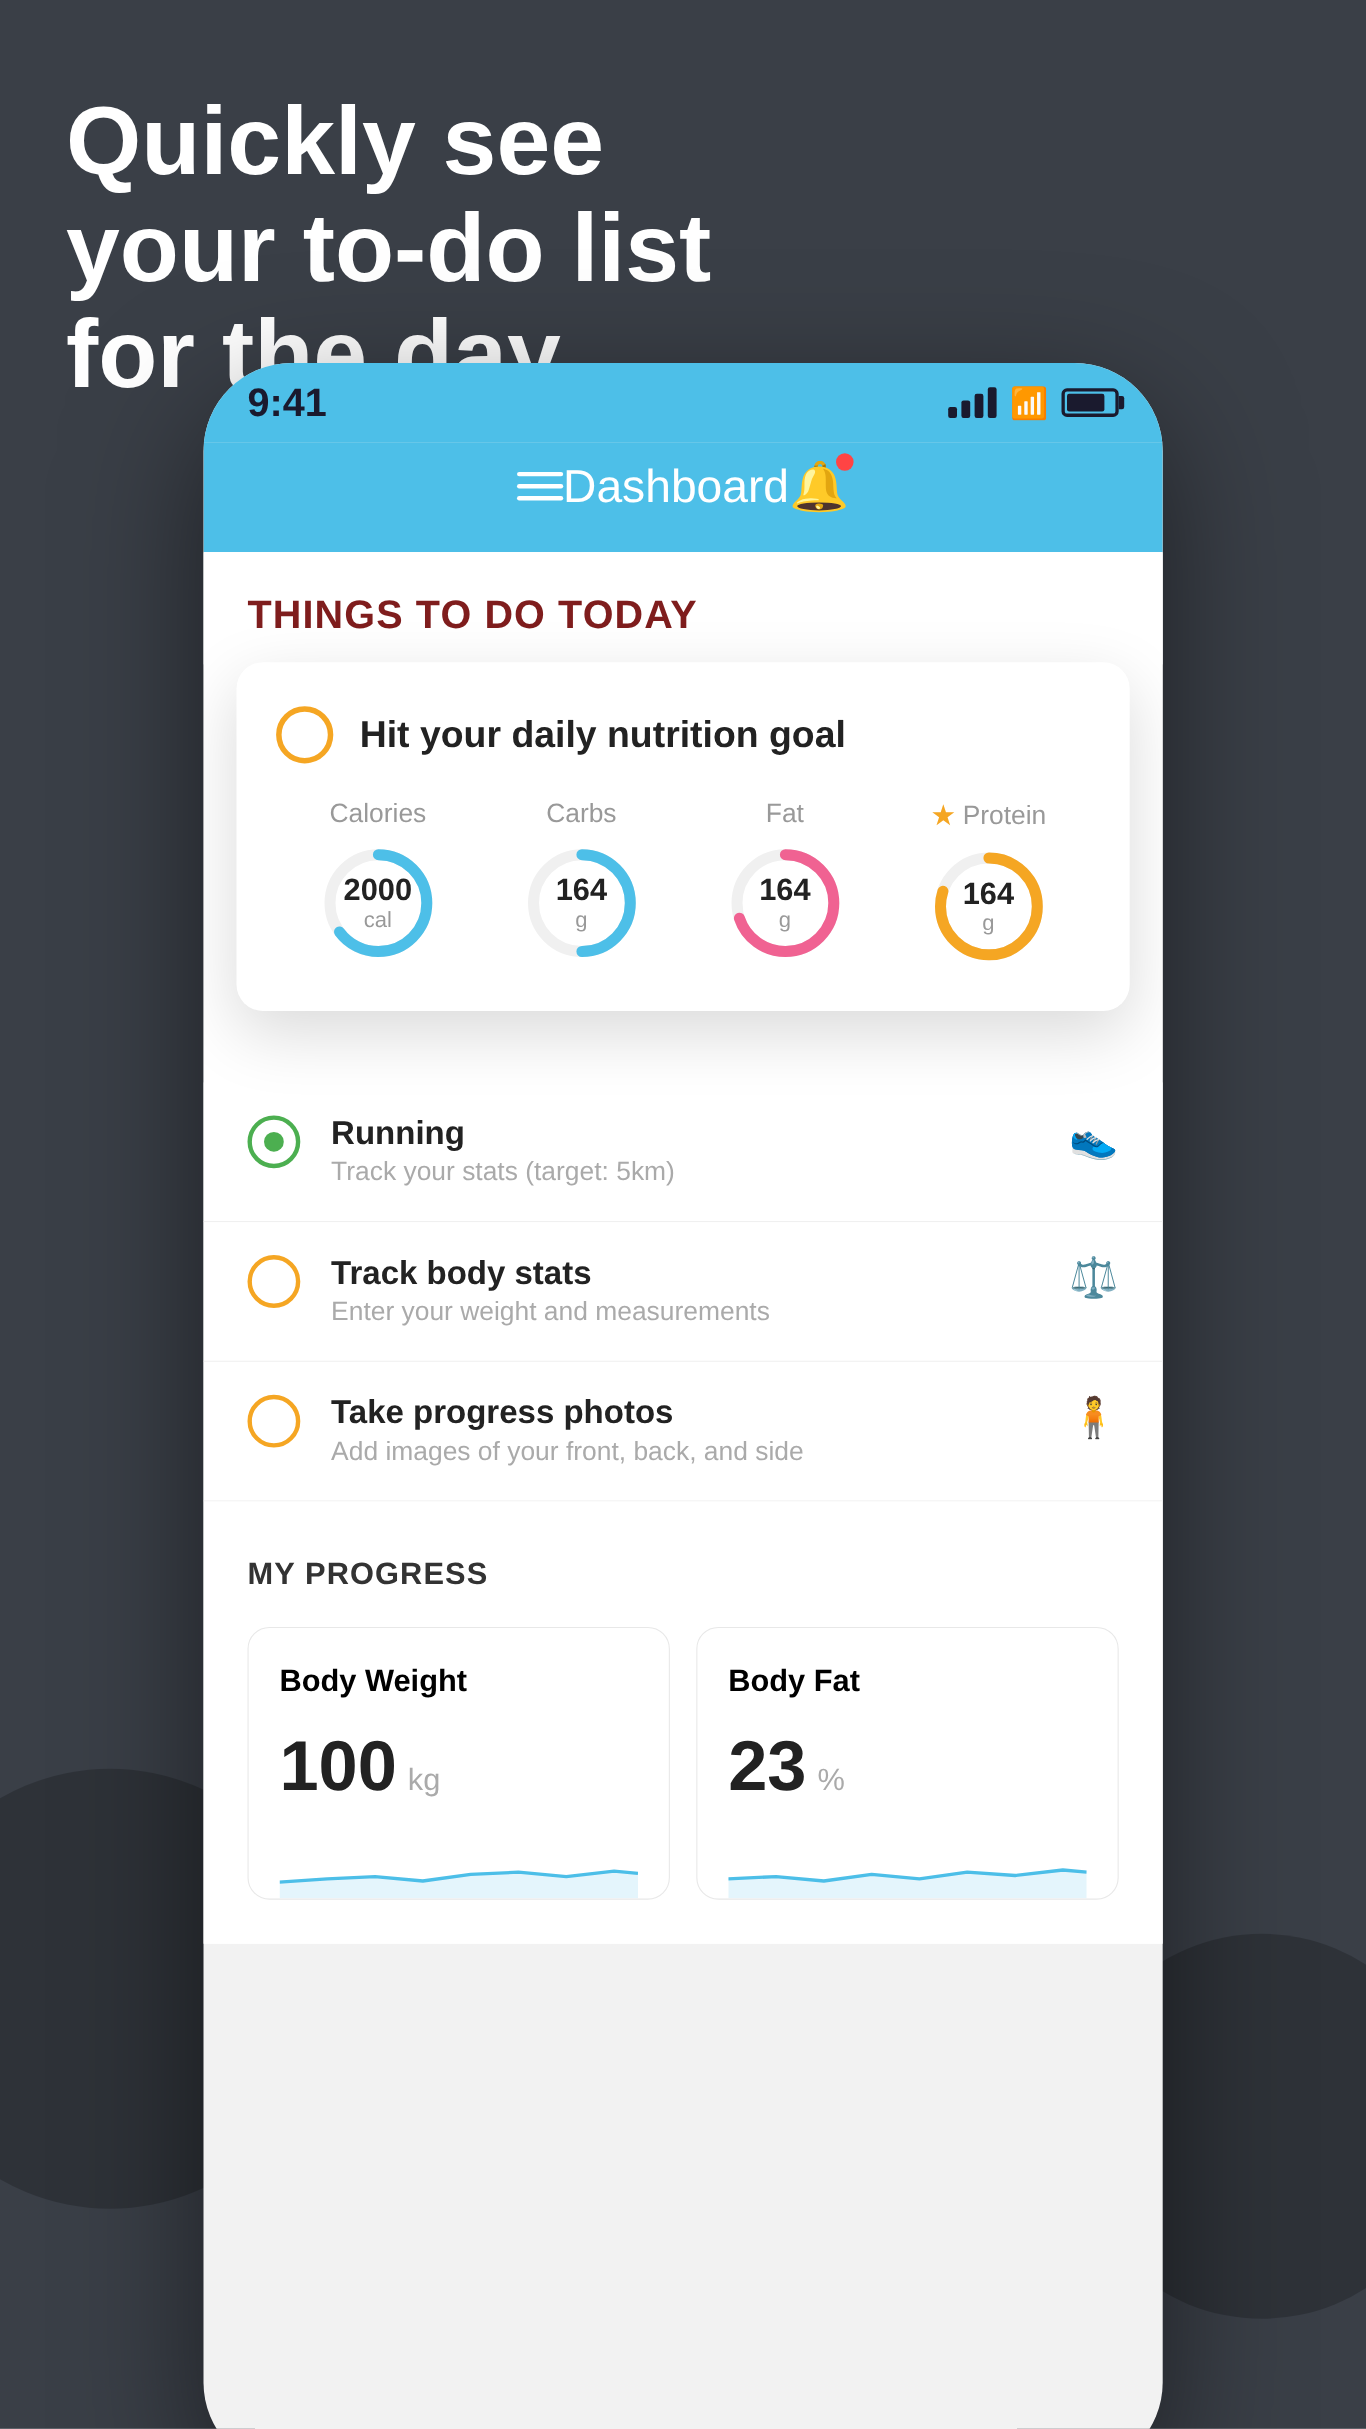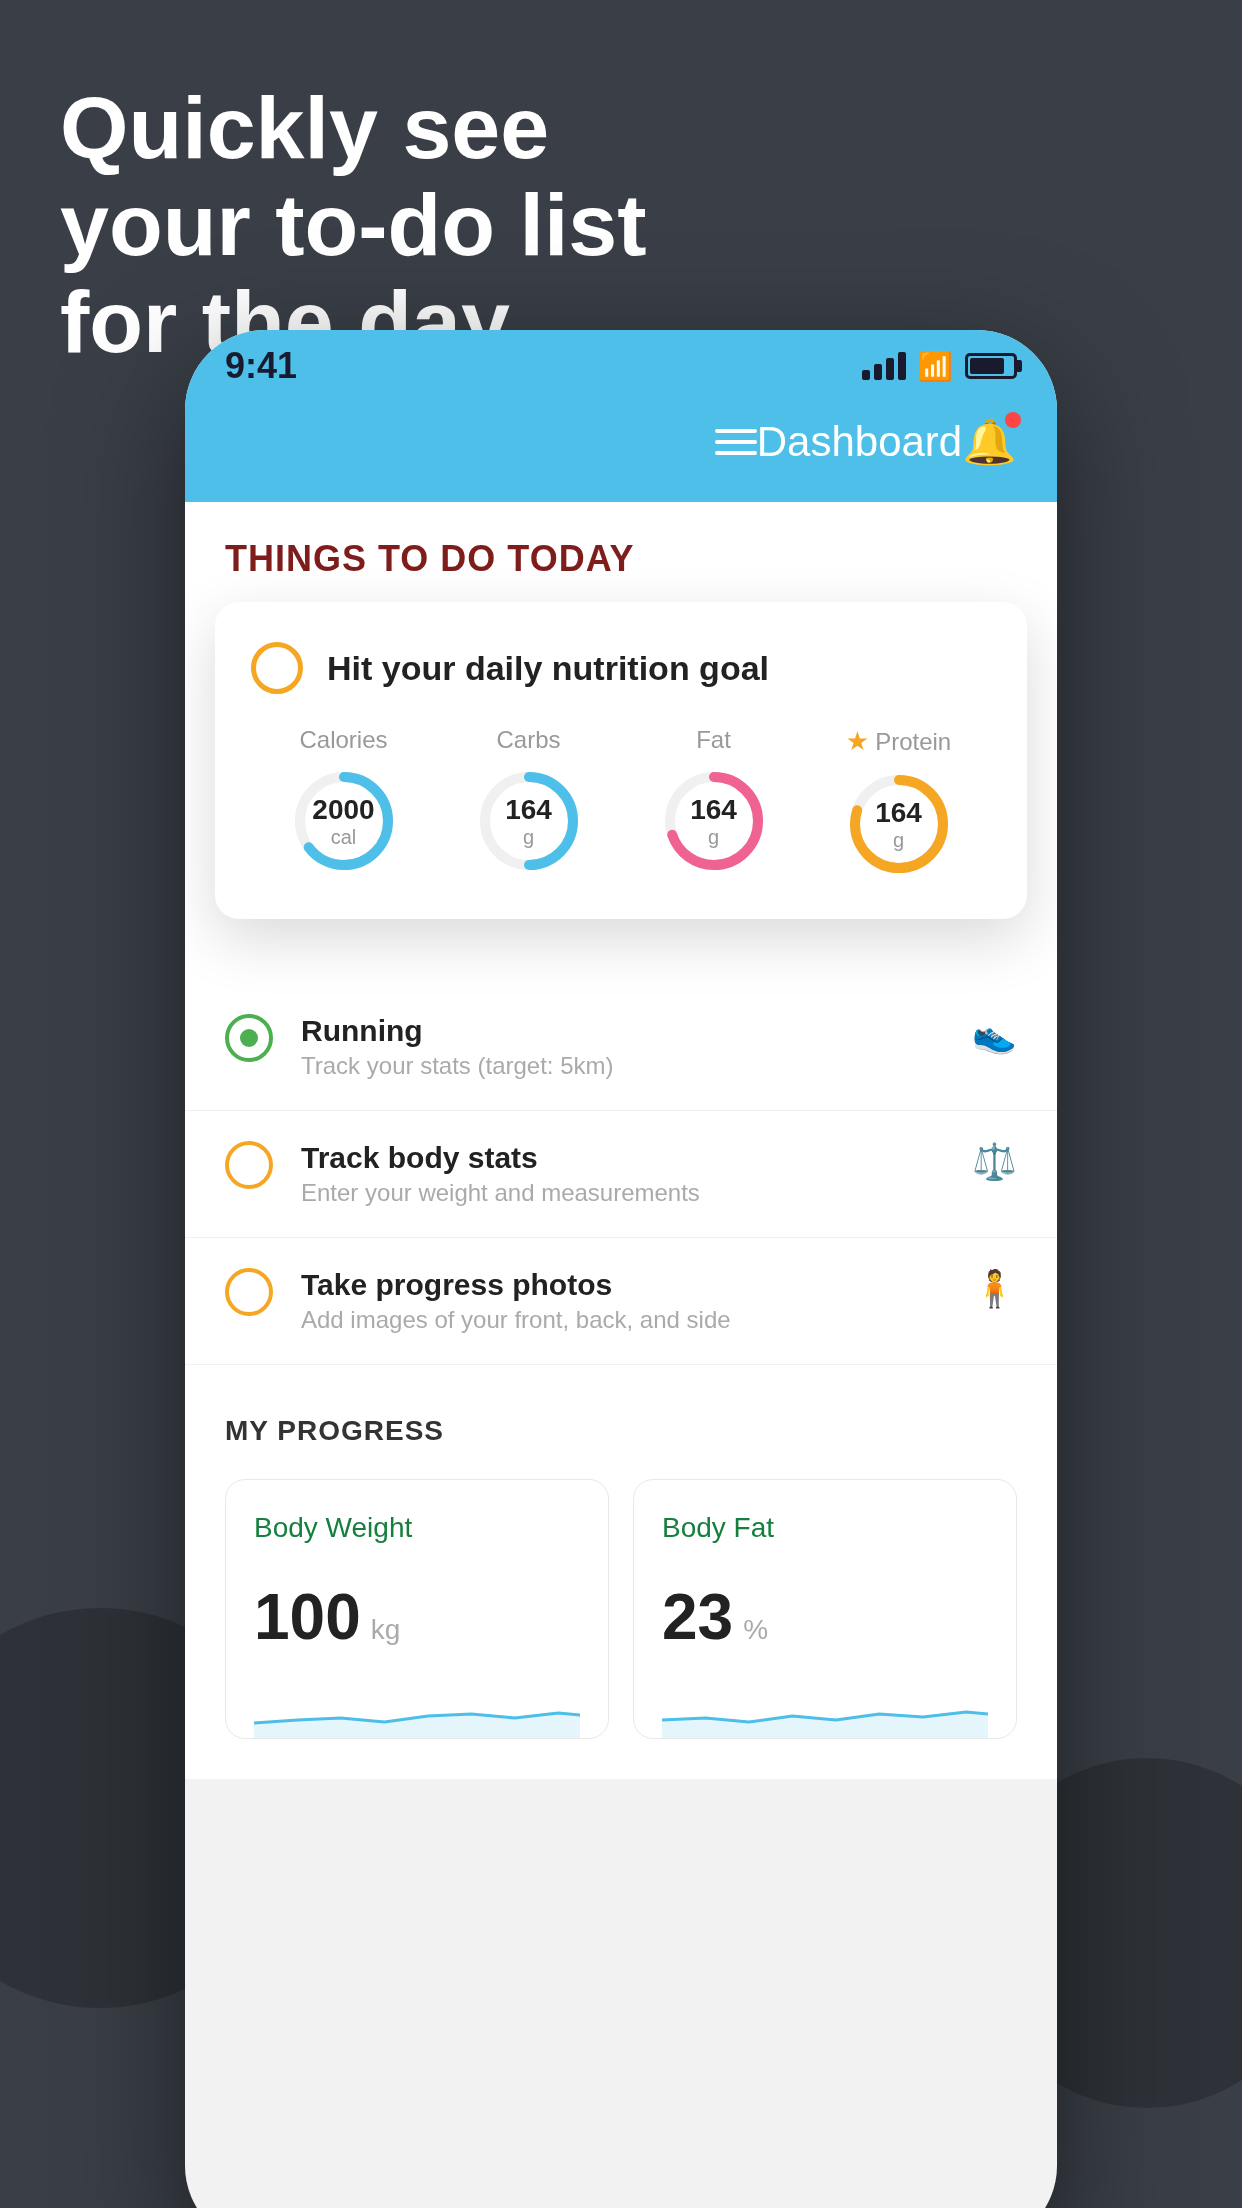--- a/index.html
+++ b/index.html
@@ -91,21 +91,21 @@
       width: 80%;
       border-radius: 2px;
     }
 
     
     .app-header {
       background: #4dbfe8;
       height: 100px;
       display: flex;
       align-items: center;
-      justify-content: flex-end;
+      justify-content: center;
       padding: 0 40px 20px;
     }
     .menu-icon { display: flex; flex-direction: column; gap: 7px; cursor: pointer; }
     .menu-line { width: 42px; height: 4px; background: white; border-radius: 2px; }
     .header-title { color: white; font-size: 42px; font-weight: 500; }
     .bell-icon { position: relative; font-size: 44px; color: white; }
     .bell-dot {
       position: absolute;
       top: -4px;
       right: -4px;
@@ -268,22 +268,23 @@
     .progress-card {
       flex: 1;
       background: white;
       border: 1px solid #e8e8e8;
       border-radius: 20px;
       padding: 32px 28px 0;
       overflow: hidden;
     }
     .progress-card-title {
       font-size: 28px;
-      color: #15803d;
-      margin-bottom: 36px;
+      color: #000000;
+      margin-bottom: 24px;
+      font-weight: bold;
     }
     .progress-value-row {
       display: flex;
       align-items: baseline;
       gap: 10px;
       margin-bottom: 24px;
     }
     .progress-value {
       font-size: 64px;
       font-weight: 700;

